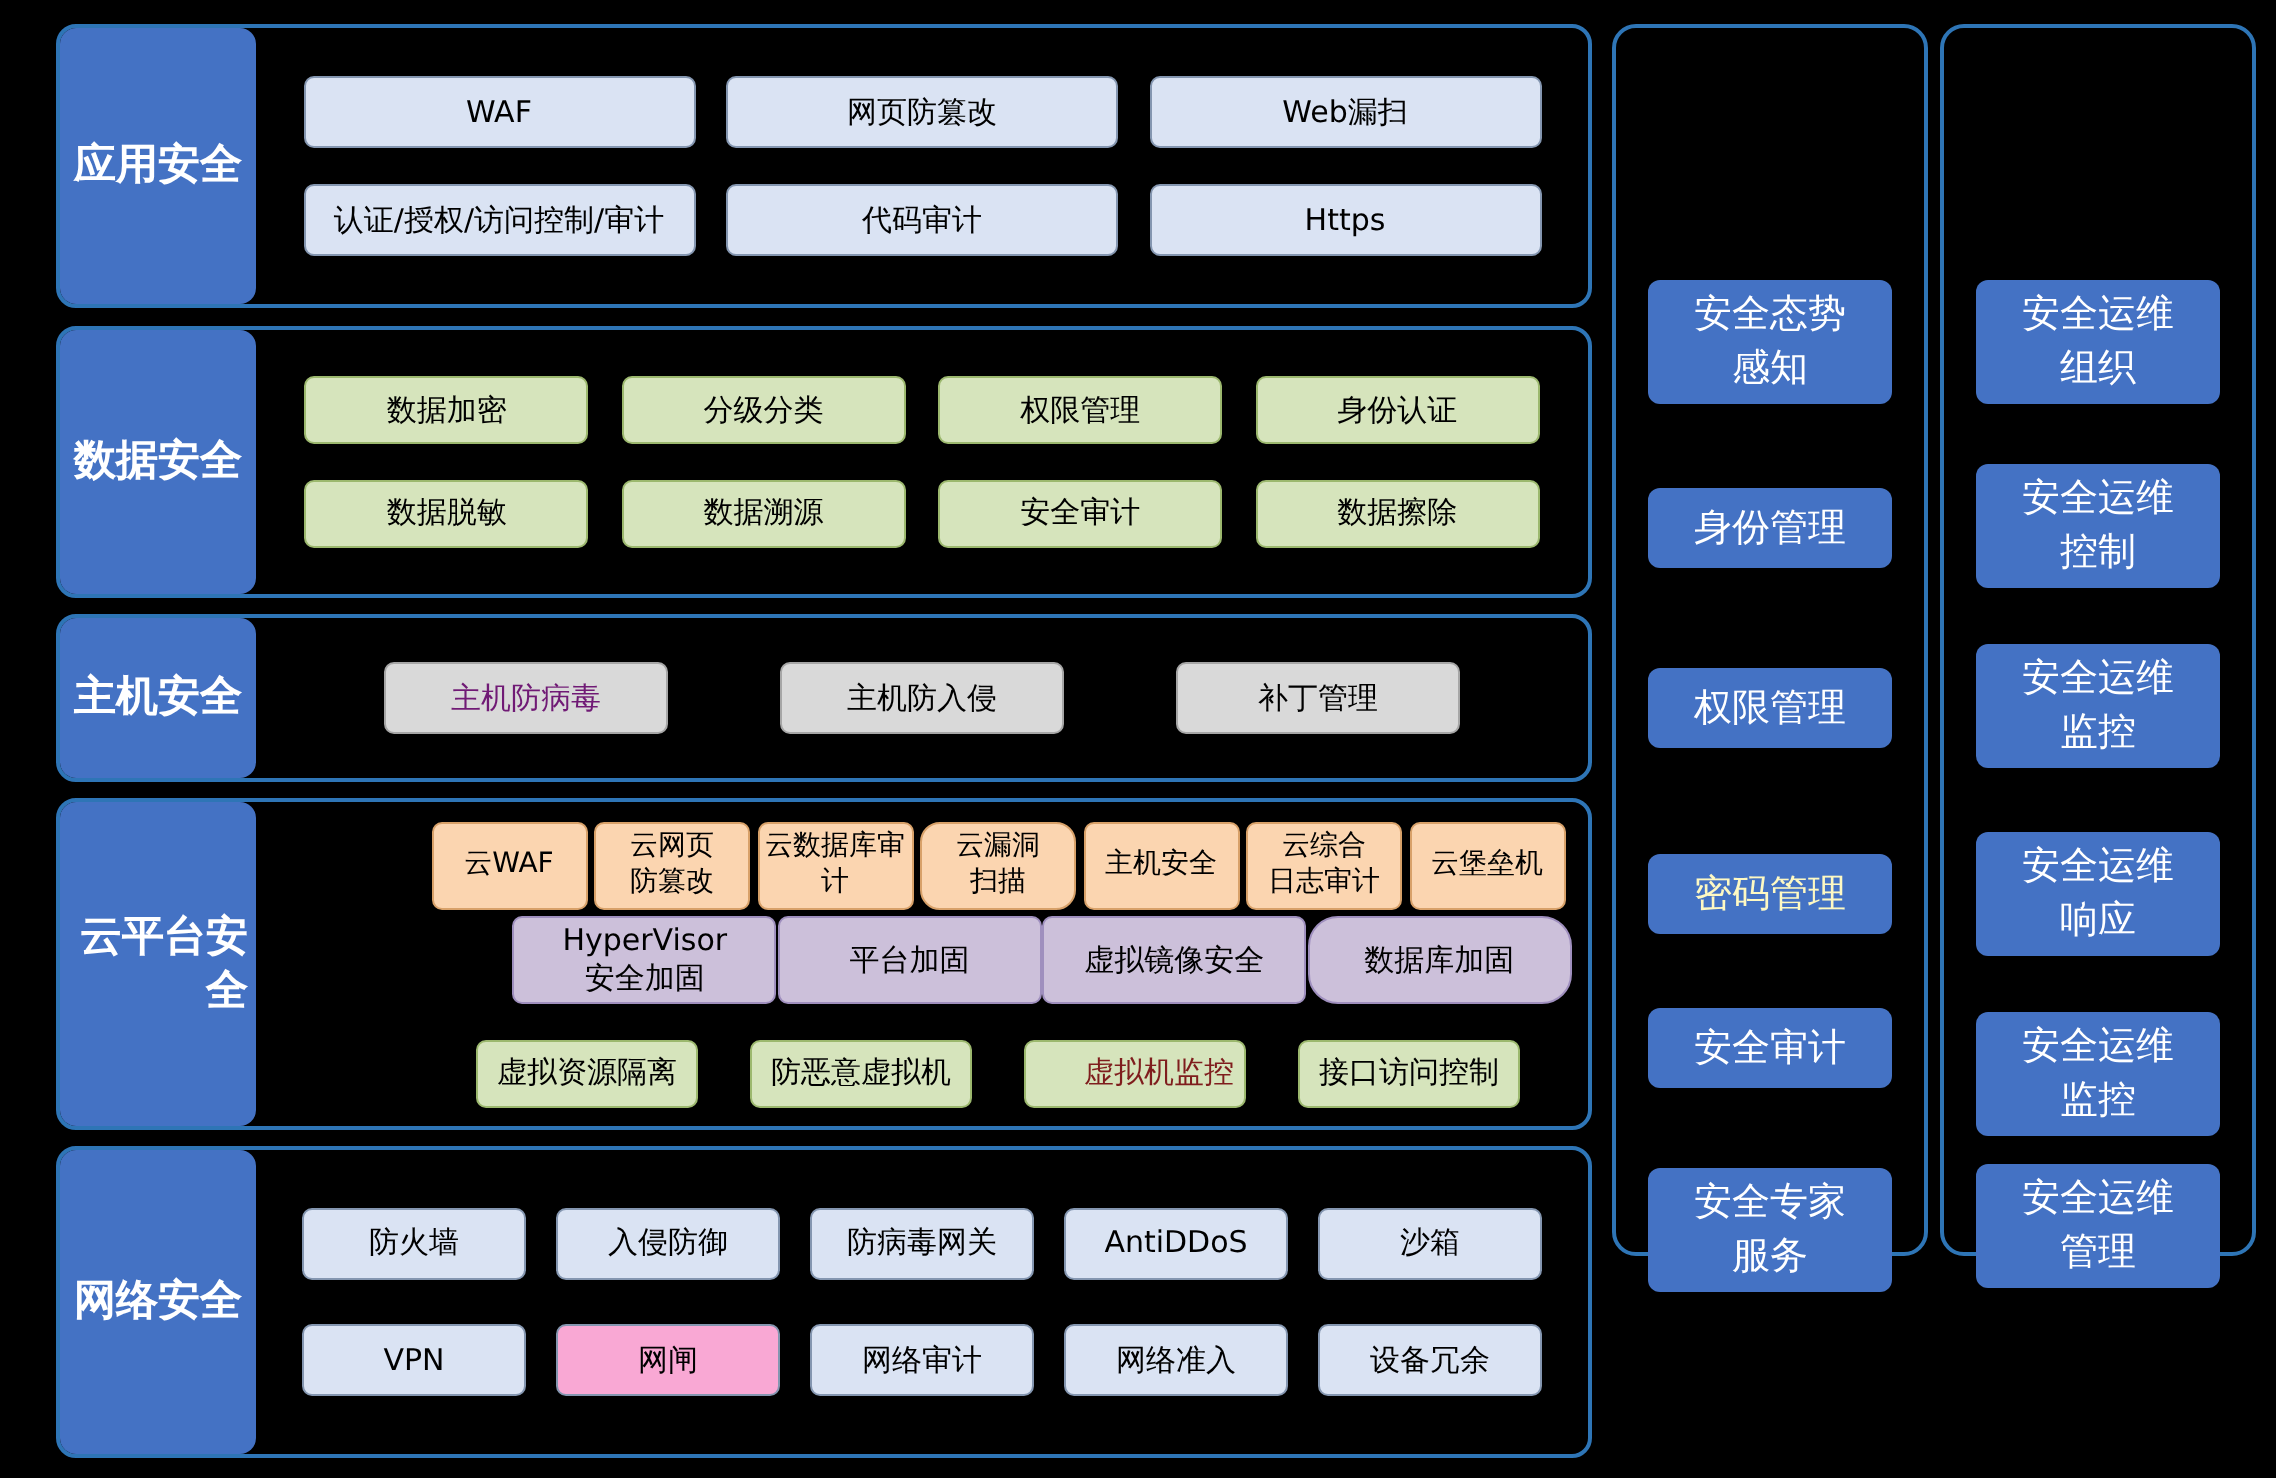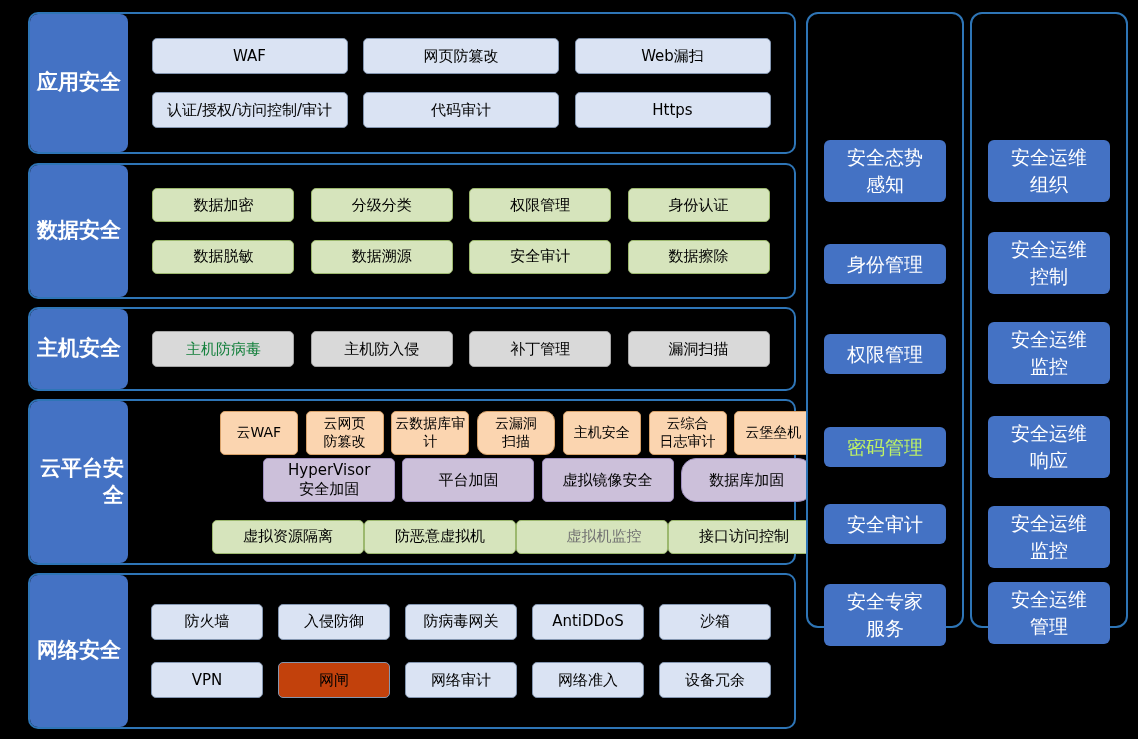--- a/index.html
+++ b/index.html
@@ -43,21 +43,21 @@
   #row-data-security { top:163px; height:136px; }
   #row-data-security .chip { width:142px; min-height:34px; }
 
   #row-host-security { top:307px; height:84px; }
   #row-host-security .chip { width:142px; min-height:36px; }
 
   #row-cloud-platform-security { top:399px; height:166px; }
   #row-cloud-platform-security .chips-area { padding-left:84px; }
   #row-cloud-platform-security .cr0 .chip { width:78px; min-height:44px; font-size:14px; padding:2px; }
   #row-cloud-platform-security .cr1 .chip { width:132px; min-height:44px; }
-  #row-cloud-platform-security .cr2 .chip { width:152px; min-height:34px;margin-top:14px; }
+  #row-cloud-platform-security .cr2 .chip { width:111px; min-height:34px;margin-top:14px; }
 
   #row-network-security { top:573px; height:156px; }
   #row-network-security .chip { width:112px; min-height:36px; }
 
   
   .rcol {
     position:absolute; top:12px; width:158px; height:616px;
     border:2px solid var(--border,#2e75b6); border-radius:12px;
     background:var(--bg,#000);
     padding-left:36px;
@@ -119,24 +119,23 @@
             <div class="chip" style="background: rgb(214, 228, 188); border-color: rgb(156, 184, 110); color: rgb(0, 0, 0);">数据溯源</div>
             <div class="chip" style="background: rgb(214, 228, 188); border-color: rgb(156, 184, 110); color: rgb(0, 0, 0);">安全审计</div>
             <div class="chip" style="background: rgb(214, 228, 188); border-color: rgb(156, 184, 110); color: rgb(0, 0, 0);">数据擦除</div>
           </div>
         </div>
       </div>
       <div class="row" id="row-host-security">
         <div class="row-label">主机安全</div>
         <div class="chips-area">
           <div class="chip-row cr0">
-            <div class="chip" style="background: rgb(217, 217, 217); border-color: rgb(166, 166, 166); color: #15803d;">主机防病毒</div>
+            <div class="chip" style="background: rgb(217, 217, 217); border-color: rgb(166, 166, 166); color: #701a75;">主机防病毒</div>
             <div class="chip" style="background: rgb(217, 217, 217); border-color: rgb(166, 166, 166); color: rgb(0, 0, 0);">主机防入侵</div>
             <div class="chip" style="background: rgb(217, 217, 217); border-color: rgb(166, 166, 166); color: rgb(0, 0, 0);">补丁管理</div>
-            <div class="chip" style="background: rgb(217, 217, 217); border-color: rgb(166, 166, 166); color: rgb(0, 0, 0);">漏洞扫描</div>
           </div>
         </div>
       </div>
       <div class="row" id="row-cloud-platform-security">
         <div class="row-label">云平台安全</div>
         <div class="chips-area">
           <div class="chip-row cr0">
             <div class="chip" style="background: rgb(251, 213, 176); border-color: rgb(216, 161, 105); color: rgb(0, 0, 0);">云WAF</div>
             <div class="chip" style="background: rgb(251, 213, 176); border-color: rgb(216, 161, 105); color: rgb(0, 0, 0);">云网页
 防篡改</div>
@@ -152,51 +151,51 @@
           <div class="chip-row cr1">
             <div class="chip" style="background: rgb(204, 192, 218); border-color: rgb(159, 143, 190); color: rgb(0, 0, 0); margin-left: 44px;">HyperVisor
 安全加固</div>
             <div class="chip" style="background: rgb(204, 192, 218); border-color: rgb(159, 143, 190); color: rgb(0, 0, 0);">平台加固</div>
             <div class="chip" style="background: rgb(204, 192, 218); border-color: rgb(159, 143, 190); color: rgb(0, 0, 0);">虚拟镜像安全</div>
             <div class="chip" style="background: rgb(204, 192, 218); border-color: rgb(159, 143, 190); color: rgb(0, 0, 0); border-radius: 15px;">数据库加固</div>
           </div>
           <div class="chip-row cr2">
             <div class="chip" style="background: rgb(214, 228, 188); border-color: rgb(156, 184, 110); color: rgb(0, 0, 0);">虚拟资源隔离</div>
             <div class="chip" style="background: rgb(214, 228, 188); border-color: rgb(156, 184, 110); color: rgb(0, 0, 0);">防恶意虚拟机</div>
-            <div class="chip" style="background: rgb(214, 228, 188); border-color: rgb(156, 184, 110); color: #737373; padding-left: 28px;">虚拟机监控</div>
+            <div class="chip" style="background: rgb(214, 228, 188); border-color: rgb(156, 184, 110); color: #7f1d1d; padding-left: 28px;">虚拟机监控</div>
             <div class="chip" style="background: rgb(214, 228, 188); border-color: rgb(156, 184, 110); color: rgb(0, 0, 0);">接口访问控制</div>
           </div>
         </div>
       </div>
       <div class="row" id="row-network-security">
         <div class="row-label">网络安全</div>
         <div class="chips-area">
           <div class="chip-row cr0">
             <div class="chip" style="background: rgb(218, 227, 243); border-color: rgb(132, 150, 176); color: rgb(0, 0, 0);">防火墙</div>
             <div class="chip" style="background: rgb(218, 227, 243); border-color: rgb(132, 150, 176); color: rgb(0, 0, 0);">入侵防御</div>
             <div class="chip" style="background: rgb(218, 227, 243); border-color: rgb(132, 150, 176); color: rgb(0, 0, 0);">防病毒网关</div>
             <div class="chip" style="background: rgb(218, 227, 243); border-color: rgb(132, 150, 176); color: rgb(0, 0, 0);">AntiDDoS</div>
             <div class="chip" style="background: rgb(218, 227, 243); border-color: rgb(132, 150, 176); color: rgb(0, 0, 0);">沙箱</div>
           </div>
           <div class="chip-row cr1">
             <div class="chip" style="background: rgb(218, 227, 243); border-color: rgb(132, 150, 176); color: rgb(0, 0, 0);">VPN</div>
-            <div class="chip" style="background: #c2410c; border-color: rgb(132, 150, 176); color: rgb(0, 0, 0); text-align: center;">网闸</div>
+            <div class="chip" style="background: #f9a8d4; border-color: rgb(132, 150, 176); color: rgb(0, 0, 0); text-align: center;">网闸</div>
             <div class="chip" style="background: rgb(218, 227, 243); border-color: rgb(132, 150, 176); color: rgb(0, 0, 0);">网络审计</div>
             <div class="chip" style="background: rgb(218, 227, 243); border-color: rgb(132, 150, 176); color: rgb(0, 0, 0);">网络准入</div>
             <div class="chip" style="background: rgb(218, 227, 243); border-color: rgb(132, 150, 176); color: rgb(0, 0, 0);">设备冗余</div>
           </div>
         </div>
       </div>
     </div>
   <div class="rcol" id="rcol-1">
       <div class="rchip" style="color: rgb(255, 255, 255);">安全态势
 感知</div>
       <div class="rchip" style="color: rgb(255, 255, 255);">身份管理</div>
       <div class="rchip" style="color: rgb(255, 255, 255);">权限管理</div>
-      <div class="rchip" style="color: #bef264;">密码管理</div>
+      <div class="rchip" style="color: #fef9c3;">密码管理</div>
       <div class="rchip" style="color: rgb(255, 255, 255);">安全审计</div>
       <div class="rchip" style="color: rgb(255, 255, 255);">安全专家
 服务</div>
     </div>
   <div class="rcol" id="rcol-2">
       <div class="rchip" style="color: rgb(255, 255, 255);">安全运维
 组织</div>
       <div class="rchip" style="color: rgb(255, 255, 255);">安全运维
 控制</div>
       <div class="rchip" style="color: rgb(255, 255, 255);">安全运维

